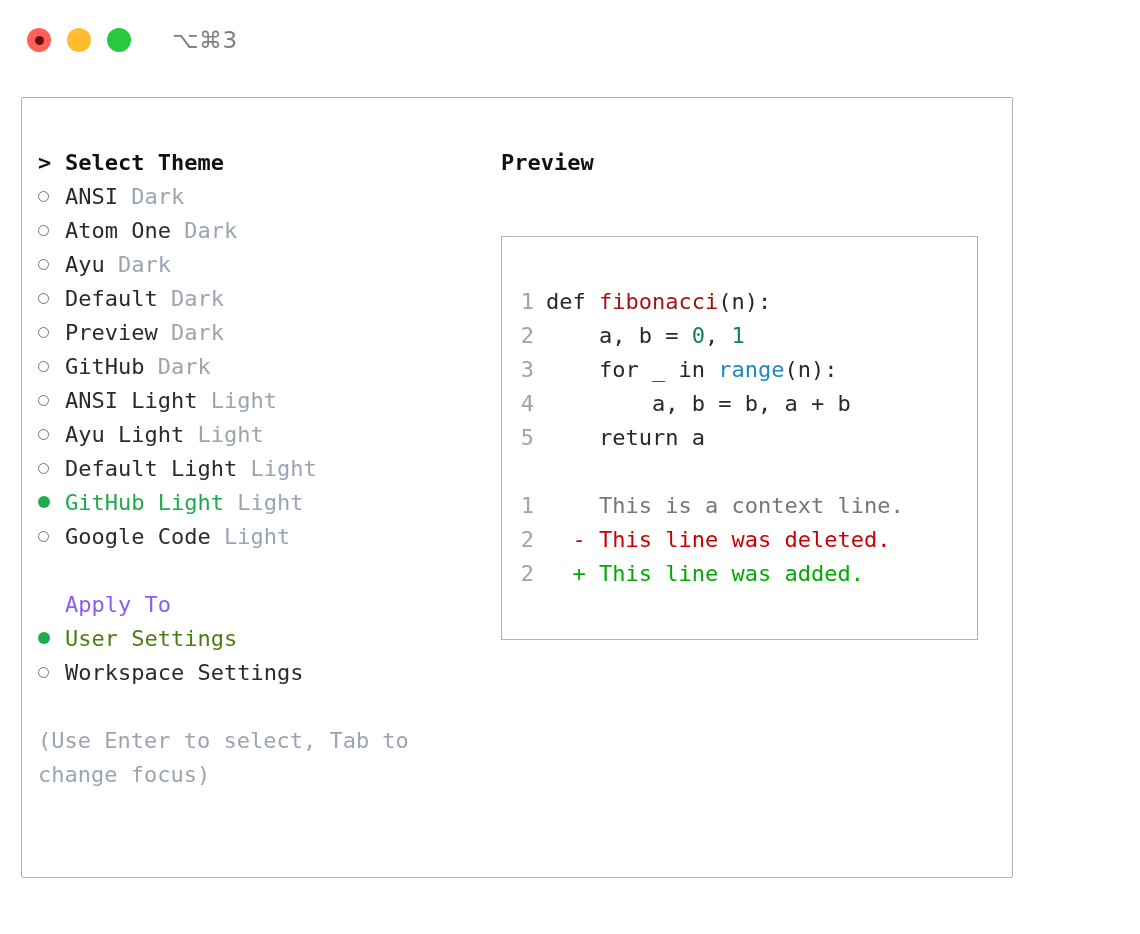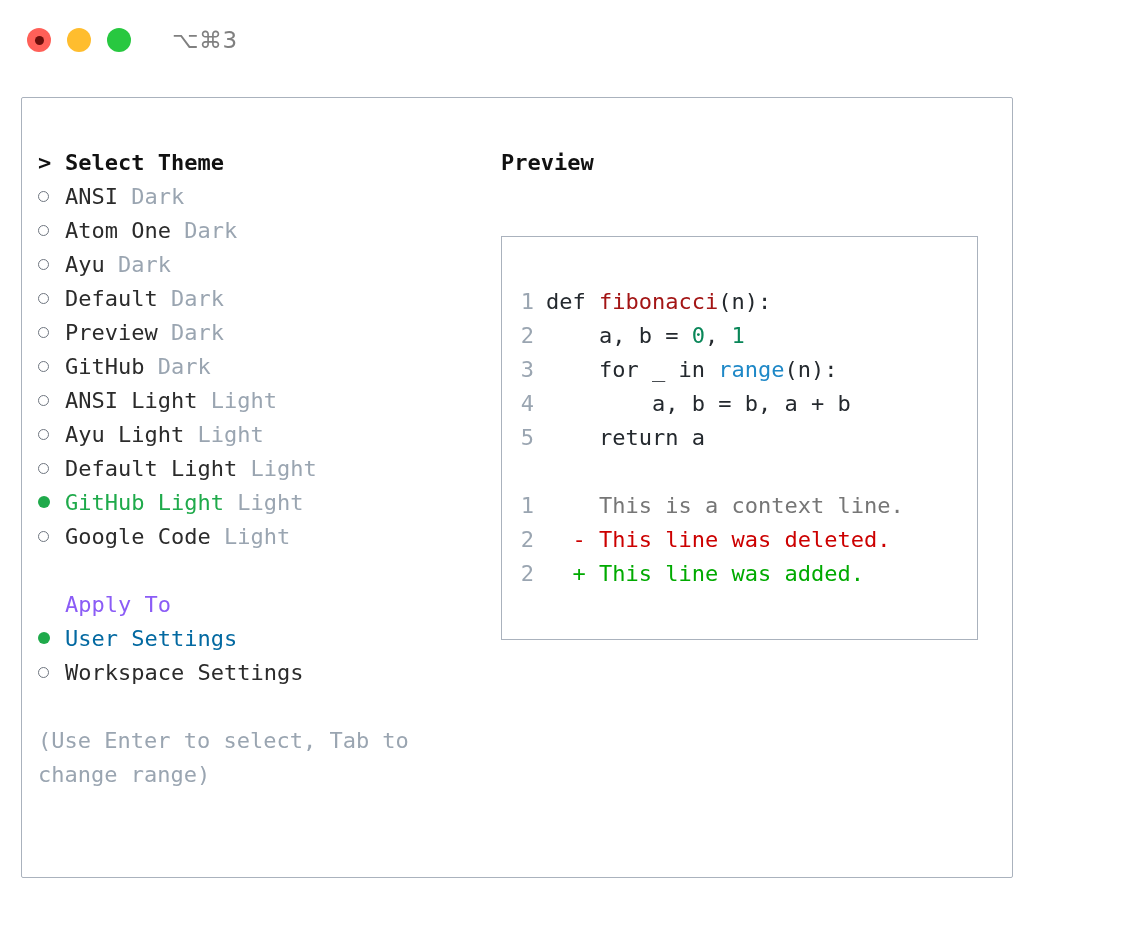--- a/index.html
+++ b/index.html
@@ -127,21 +127,21 @@
     display: inline-block;
     width: 11px; height: 11px;
     border-radius: 50%;
     border: 1.6px solid #6f7680;
     box-sizing: border-box;
     vertical-align: 2px;
   }
 
   .apply-block { margin-top: 34px; }
   .apply-label { color: #8b5cf6; }
-  .apply-opt.sel { color: #0369a1; }
+  .apply-opt.sel { color: #4d7c0f; }
 
   .hint {
     margin-top: 34px;
     font-size: 22px;
     line-height: 34px;
     color: #9aa5b1;
     width: 400px;
   }
 
   
@@ -234,21 +234,21 @@
           </div>
 
         <div class="apply-block">
           <div class="list-line apply-label"><span class="marker"> </span><span>Apply To</span></div>
           <div id="apply-list">
               <div class="list-line"><span class="marker"><span class="bullet-dot"></span></span><span class="apply-opt sel">User Settings</span></div>
               <div class="list-line"><span class="marker"><span class="bullet-ring"></span></span><span class="apply-opt">Workspace Settings</span></div>
             </div>
         </div>
 
-        <div class="hint">(Use Enter to select, Tab to change range)</div>
+        <div class="hint">(Use Enter to select, Tab to change focus)</div>
       </div>
 
       <div class="right-col">
         <div class="preview-title">Preview</div>
 
         <div class="preview-box">
           <div class="code" id="code-block"><div><span class="ln">1</span><span class="tok-plain">def </span><span class="tok-fn">fibonacci</span><span class="tok-plain">(n):</span></div><div><span class="ln">2</span><span class="tok-plain">    a, b = </span><span class="tok-num">0</span><span class="tok-plain">, </span><span class="tok-num">1</span></div><div><span class="ln">3</span><span class="tok-plain">    for _ in </span><span class="tok-call">range</span><span class="tok-plain">(n):</span></div><div><span class="ln">4</span><span class="tok-plain">        a, b = b, a + b</span></div><div><span class="ln">5</span><span class="tok-plain">    return a</span></div></div>
           <div class="diff" id="diff-block"><div><span class="ln">1</span><span class="diff-ctx">    </span><span class="diff-ctx">This is a context line.</span></div><div><span class="ln">2</span><span class="diff-del">  - </span><span class="diff-del">This line was deleted.</span></div><div><span class="ln">2</span><span class="diff-add">  + </span><span class="diff-add">This line was added.</span></div></div>
         </div>
       </div>

